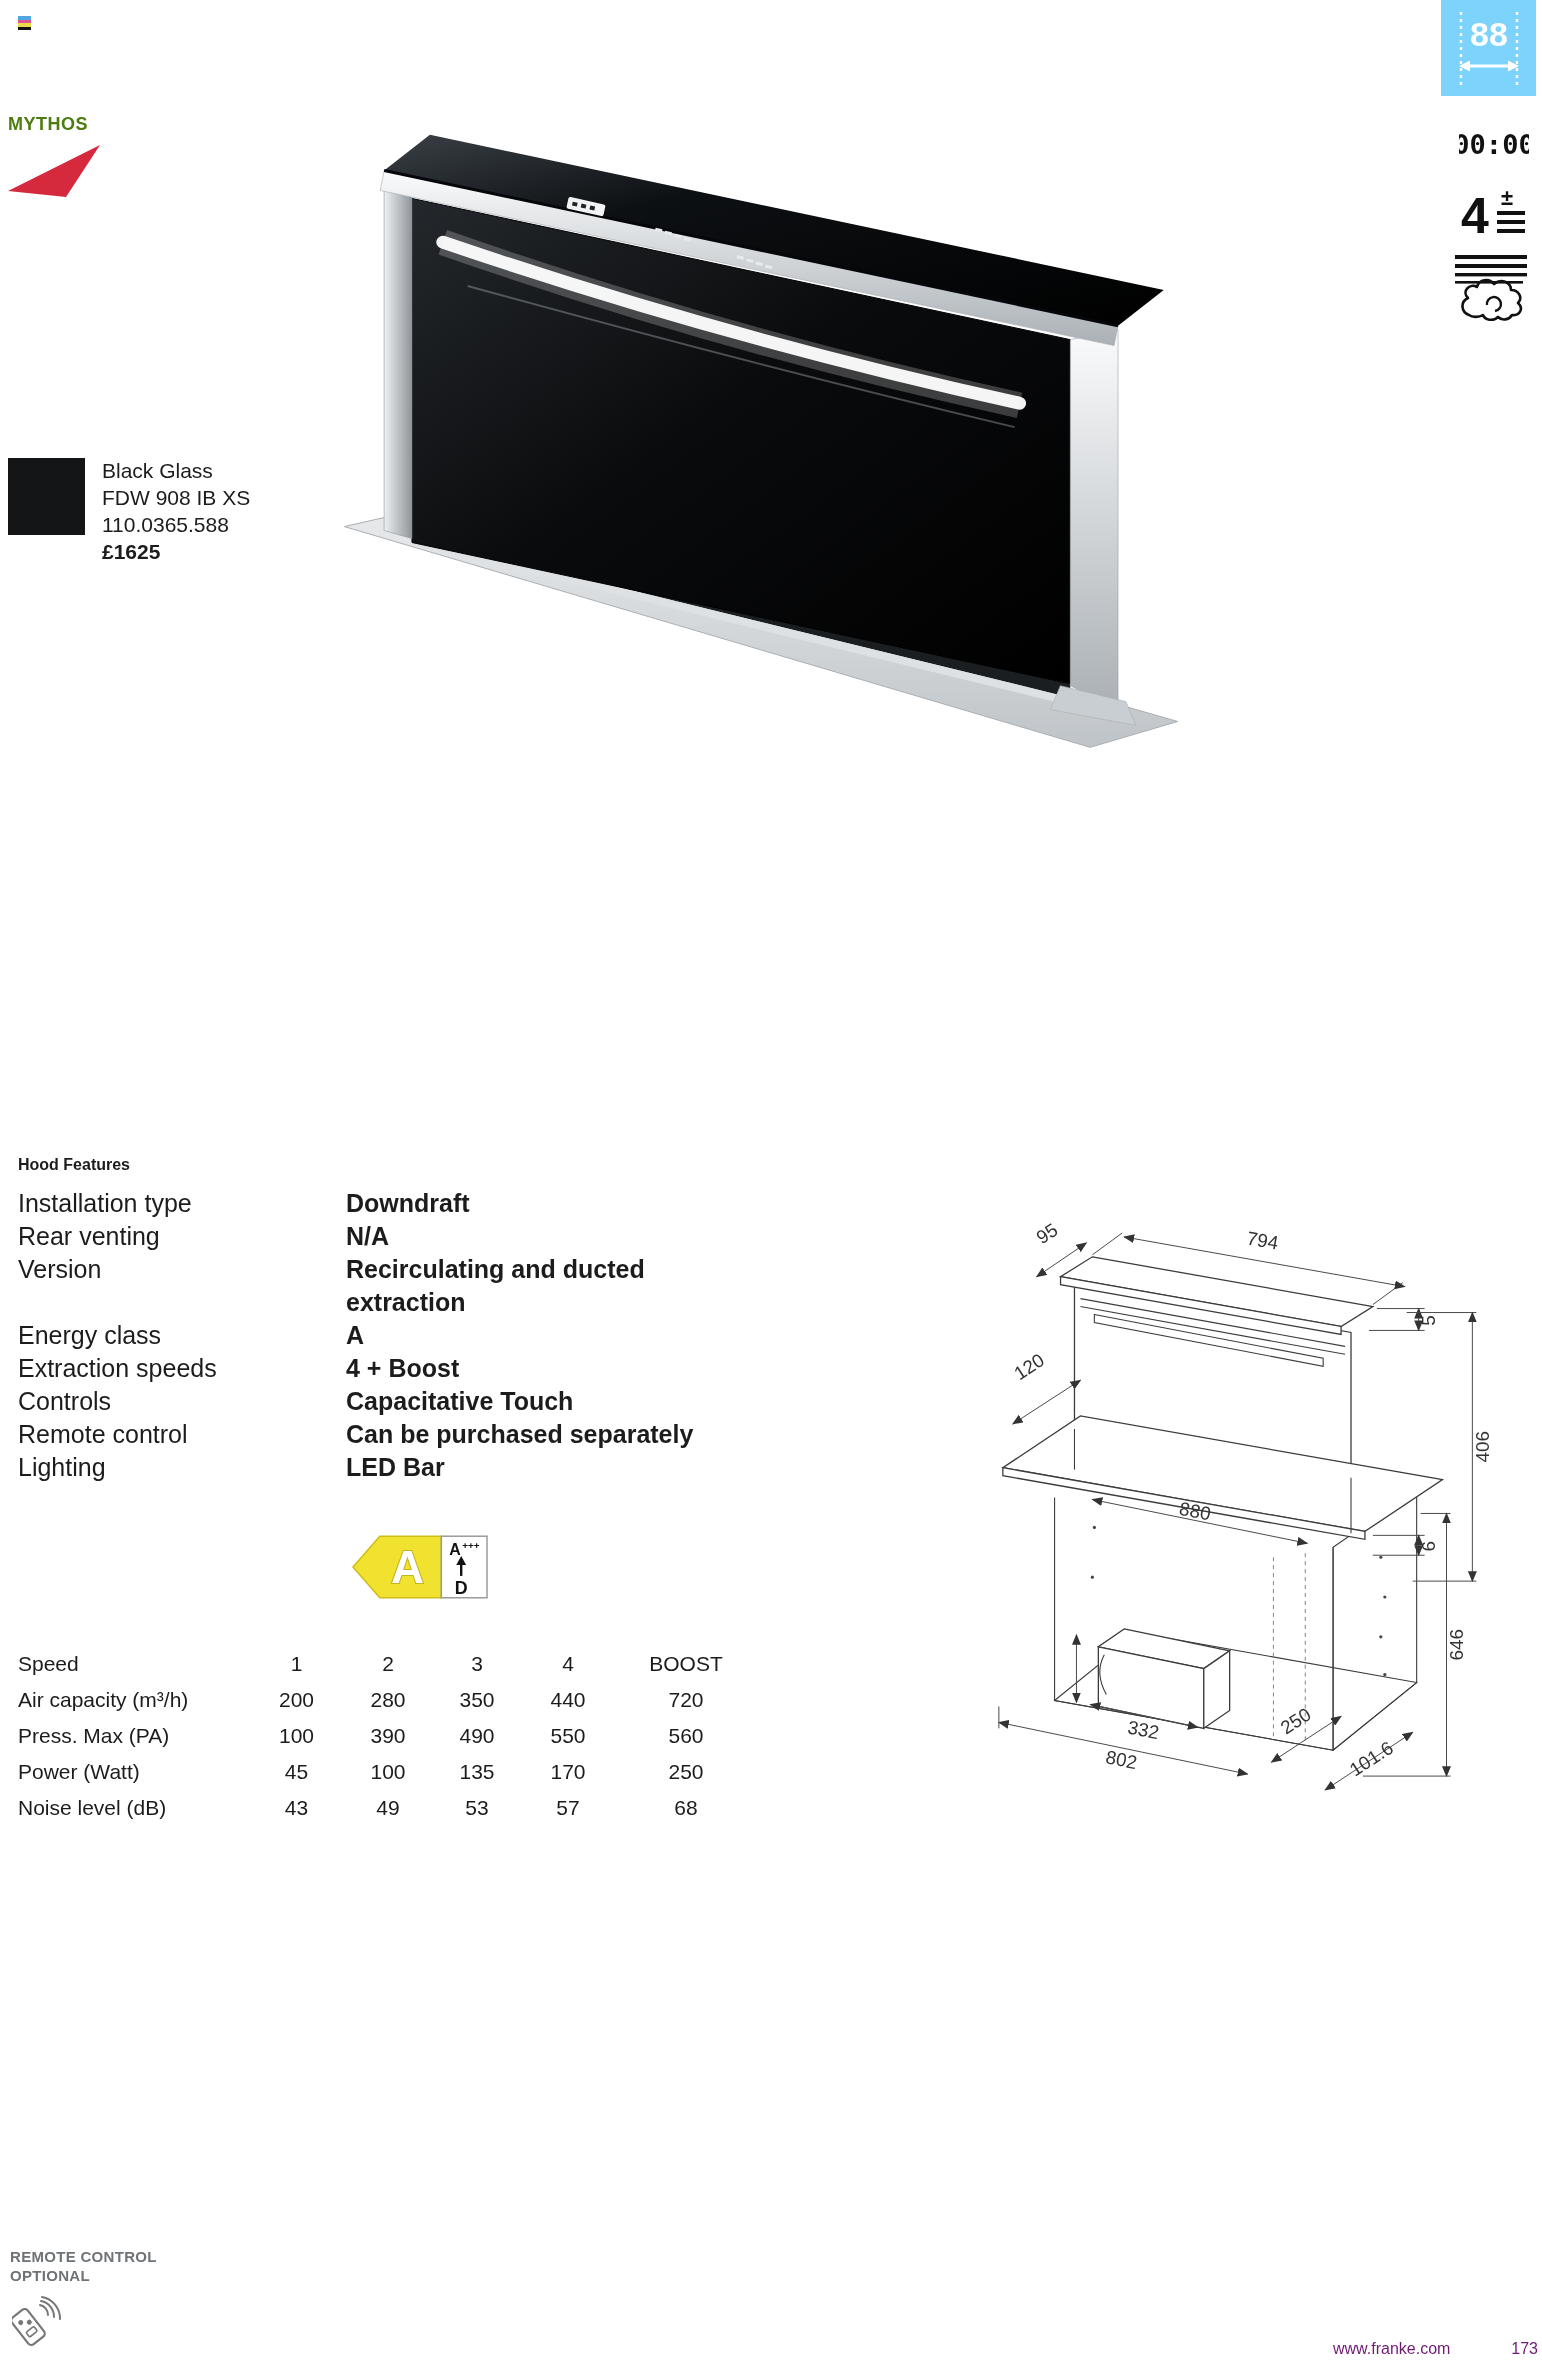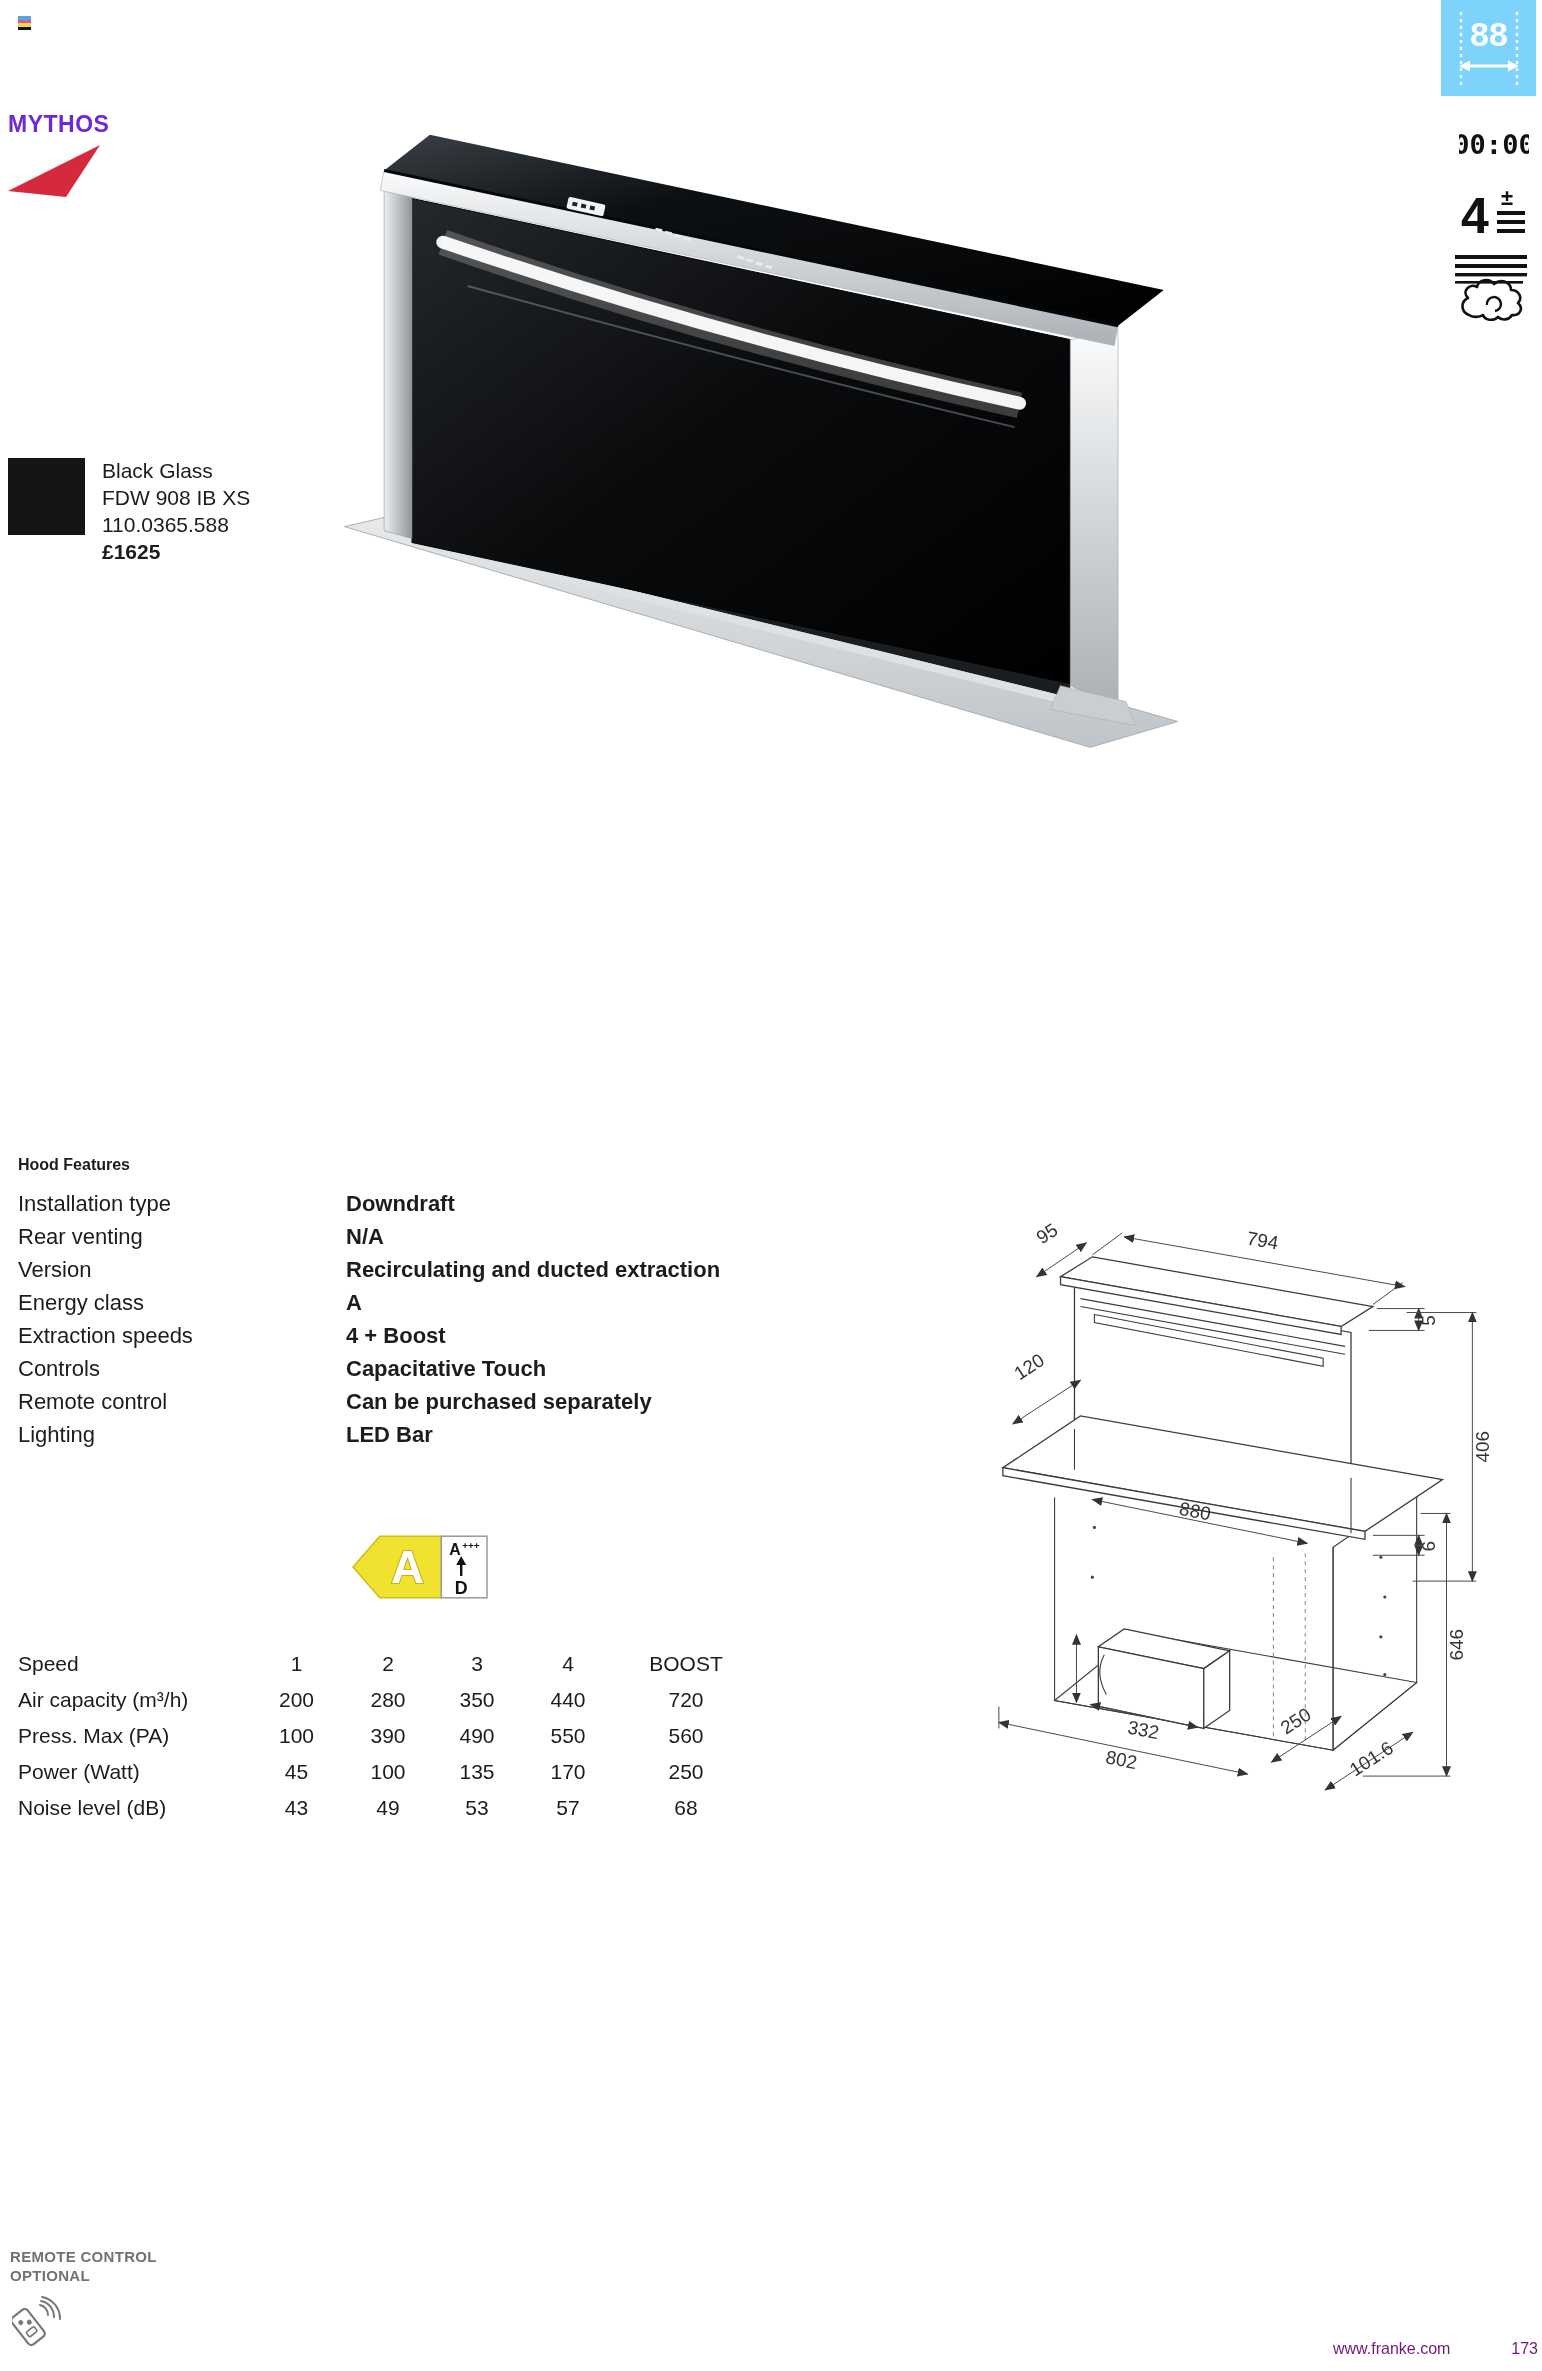--- a/index.html
+++ b/index.html
@@ -8,21 +8,21 @@
     font-family:"Liberation Sans",sans-serif;color:#1c1c1c;overflow:hidden;
   }
   .abs{position:absolute;}
 
   
   .cmyk{left:18px;top:16px;width:13px;height:15px;}
   .cmyk div{height:3.6px;}
 
   
   .brand{left:8px;top:111px;}
-  .brand-name{font-size:23px;font-weight:700;color:#6d28d9;letter-spacing:0.5px;line-height:26px;}
+  .brand-name{font-size:18px;font-weight:700;color:#4d7c0f;letter-spacing:0.5px;line-height:26px;}
   .brand-tri{margin-top:7px;display:block;}
 
   
   .badge{left:1441px;top:0;width:95px;height:96px;background:#7dd3fc;}
 
   
   .icon-timer{left:1459px;top:125px;}
   .icon-speeds{left:1459px;top:185px;}
   .icon-filter{left:1451px;top:253px;}
 
@@ -30,21 +30,21 @@
   .swatch{left:8px;top:458px;width:77px;height:77px;background:#131517;}
   .prodinfo{left:102px;top:457px;font-size:21px;line-height:27px;}
   .prodinfo .price{font-weight:700;}
 
   
   .photo{left:328px;top:95px;}
 
   
   .features{left:18px;top:1152px;width:716px;}
   .features h3{margin:0 0 9px 0;font-size:16px;font-weight:700;line-height:26px;}
-  .feat-row{display:grid;grid-template-columns:328px auto;font-size:22px;line-height:33px;}
+  .feat-row{display:grid;grid-template-columns:328px auto;font-size:25px;line-height:33px;}
   .feat-val{font-weight:700;}
 
   
   .energy{left:350px;top:1532px;}
 
   
   .spec{left:18px;top:1646px;width:741px;font-size:21px;}
   .spec-row{display:grid;grid-template-columns:231px 95px 88px 90px 92px 144px;line-height:36px;}
   .spec-row span{text-align:center;}
   .spec-row .lbl{text-align:left;}

